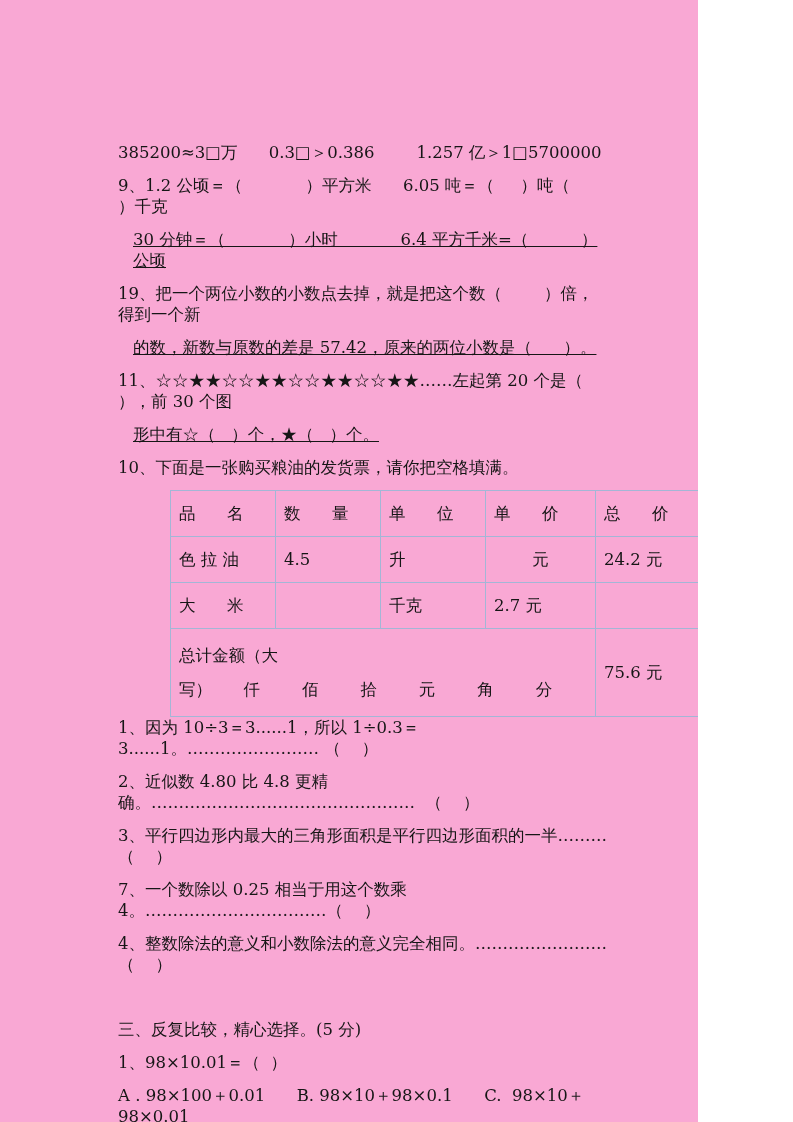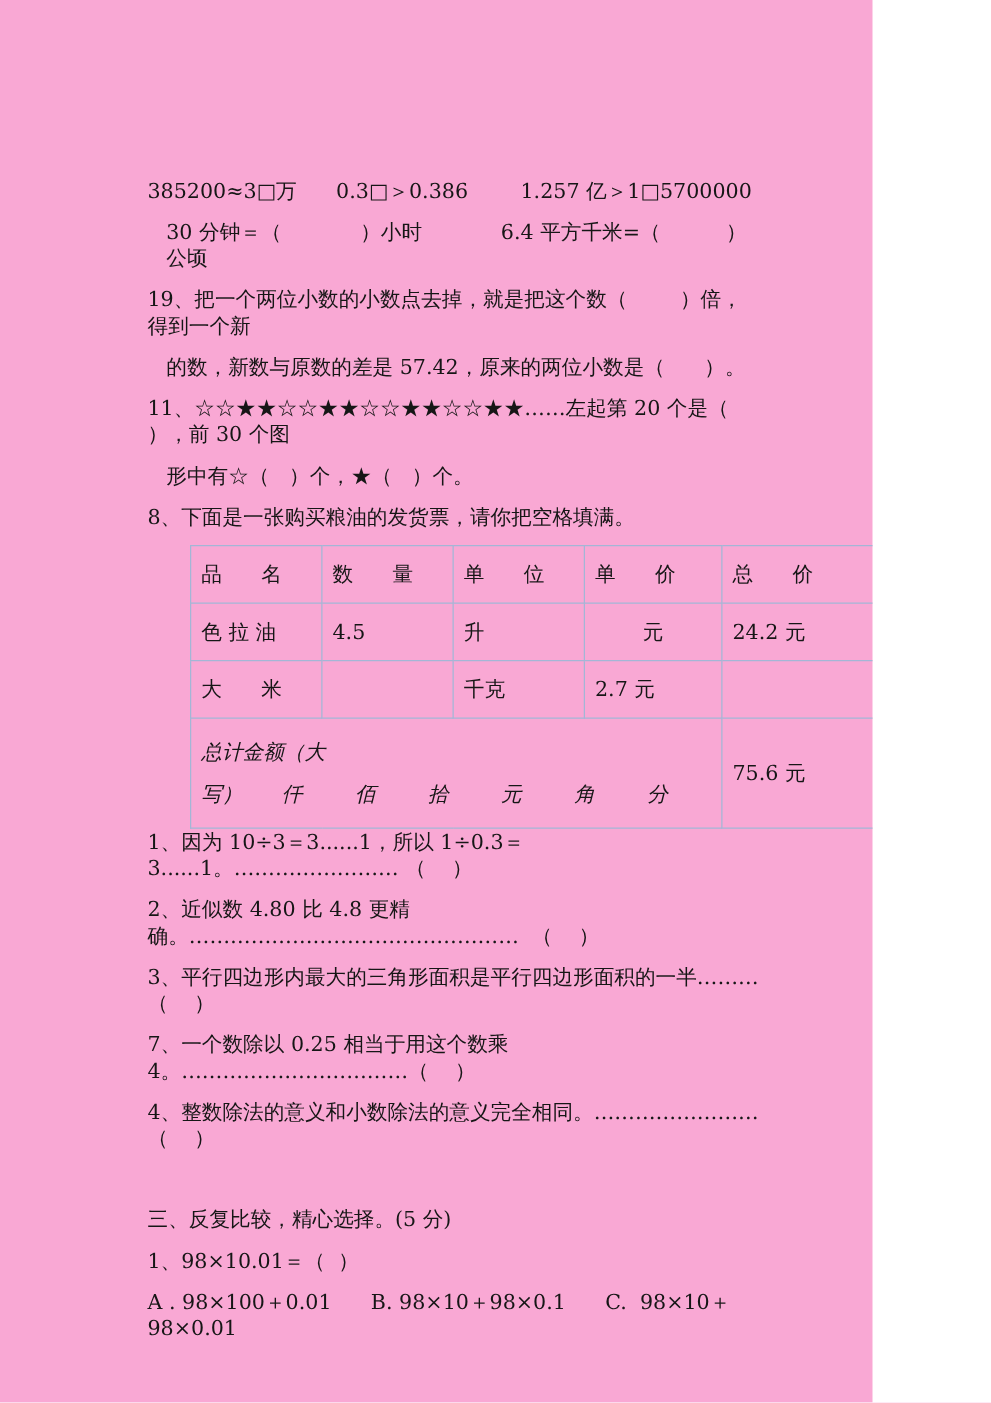--- a/index.html
+++ b/index.html
@@ -17,64 +17,65 @@
     font-size: 16.5px;
     box-sizing: border-box;
     padding: 142px 90px 40px 118px;
     overflow: hidden;
   }
   .tline {
     white-space: pre-wrap;
     line-height: 21px;
     margin-bottom: 12px;
   }
-  .indent1 { padding-left: 15px; }
+  .indent1 { padding-left: 15px; text-decoration: underline; }
   .gap-lg { margin-top: 44px; }
   .gap-md { margin-top: 24px; }
 
   table.invoice {
     border-collapse: collapse;
-    margin: 6px 0 0 34px;
+    margin: 6px 0 0 52px;
     table-layout: fixed;
     width: 548px;
   }
   table.invoice td {
     border: 1px solid #a3b6d6;
     padding: 6px 8px;
     vertical-align: middle;
     white-space: pre-wrap;
     line-height: 22px;
     font-size: 16.5px;
     height: 46px;
     box-sizing: border-box;
   }
   table.invoice td.cell-center { text-align: center; }
-  table.invoice td.footer-label { height: 88px; line-height: 34px; font-style: italic; }
+  table.invoice td.footer-label { height: 88px; line-height: 34px; }
   col.c1 { width: 105px; }
   col.c2 { width: 105px; }
   col.c3 { width: 105px; }
   col.c4 { width: 110px; }
   col.c5 { width: 123px; }
 </style>
 </head>
 <body>
 
 <div class="page">
 
   <div class="tline">385200≈3□万      0.3□＞0.386        1.257 亿＞1□5700000</div>
 
+  <div class="tline">9、1.2 公顷＝（            ）平方米      6.05 吨＝（     ）吨（      ）千克</div>
   <div class="tline indent1">30 分钟＝（            ）小时            6.4 平方千米=（          ）公顷</div>
 
   <div class="tline">19、把一个两位小数的小数点去掉，就是把这个数（        ）倍，得到一个新</div>
   <div class="tline indent1">的数，新数与原数的差是 57.42，原来的两位小数是（      ）。</div>
 
   <div class="tline">11、☆☆★★☆☆★★☆☆★★☆☆★★……左起第 20 个是（   ），前 30 个图</div>
   <div class="tline indent1">形中有☆（   ）个，★（   ）个。</div>
 
-  <div class="tline">8、下面是一张购买粮油的发货票，请你把空格填满。</div>
+  <div class="tline">10、下面是一张购买粮油的发货票，请你把空格填满。</div>
 
   <table class="invoice">
     <colgroup>
       <col class="c1">
         <col class="c2">
         <col class="c3">
         <col class="c4">
         <col class="c5">
     </colgroup>
     <tbody>

